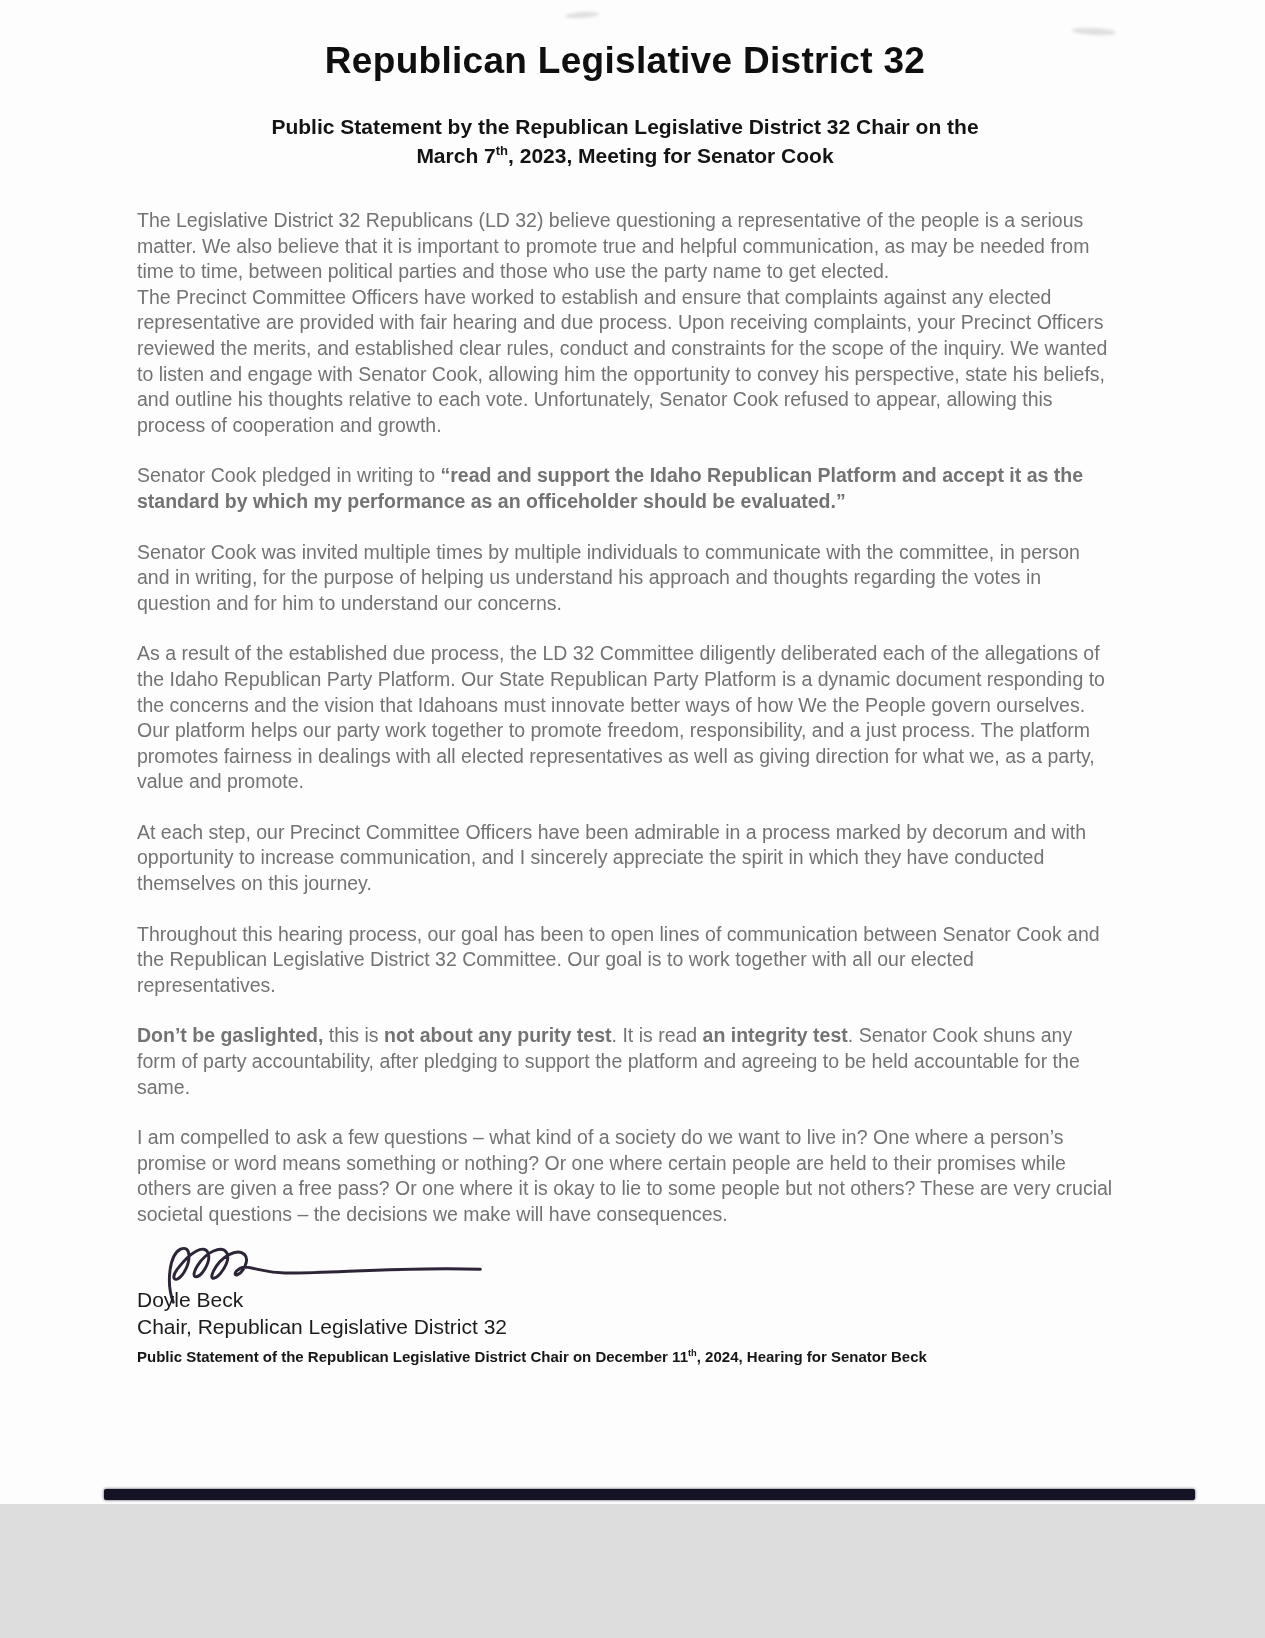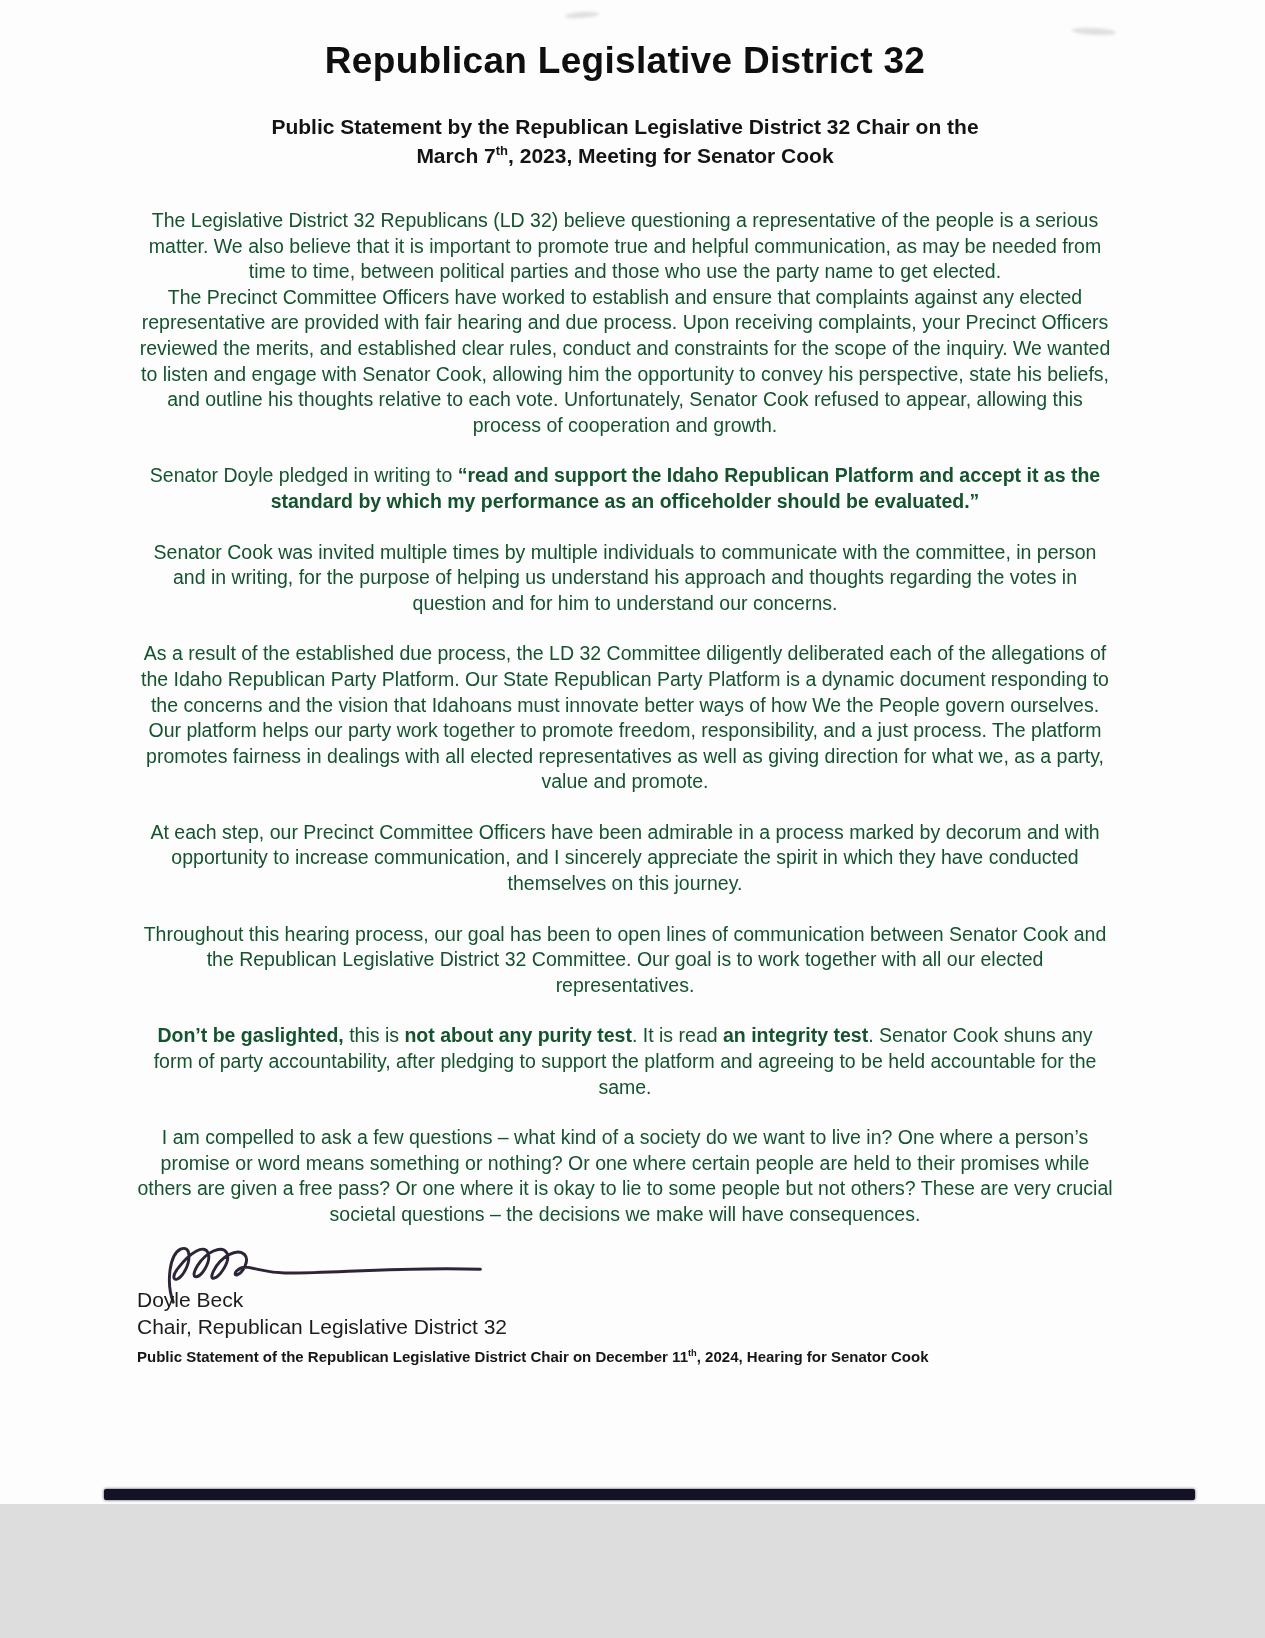--- a/index.html
+++ b/index.html
@@ -26,22 +26,21 @@
     text-align:center;
     font-weight:bold;
     font-size:21px;
     line-height:29px;
     color:#141414;
     margin:0 0 38px 0;
   }
   .docbody{
     font-size:19.5px;
     line-height:25.6px;
-    color:#14532d;
-    text-align:center;
+    color:#737373;
   }
   .para{margin:25px 0 0 0;}
   .para:first-child{margin-top:0;}
   .para.tight{margin-top:0;}
   .b{font-weight:bold;}
   sup{font-size:.62em;line-height:0;}
   .sig-block{
     position:relative;
     margin-top:12px;
     font-size:21px;
@@ -88,36 +87,36 @@
   <h1 class="title">Republican Legislative District 32</h1>
 
   <div class="subtitle">
     <div><span>Public Statement by the Republican Legislative District 32 Chair on the</span></div>
     <div><span>March 7</span><sup>th</sup><span>, 2023, Meeting for Senator Cook</span></div>
   </div>
 
   <div class="docbody" id="doc-body">
       <p class="para"><span>The Legislative District 32 Republicans (LD 32) believe questioning a representative of the people is a serious matter. We also believe that it is important to promote true and helpful communication, as may be needed from time to time, between political parties and those who use the party name to get elected.</span></p>
       <p class="para tight"><span>The Precinct Committee Officers have worked to establish and ensure that complaints against any elected representative are provided with fair hearing and due process. Upon receiving complaints, your Precinct Officers reviewed the merits, and established clear rules, conduct and constraints for the scope of the inquiry. We wanted to listen and engage with Senator Cook, allowing him the opportunity to convey his perspective, state his beliefs, and outline his thoughts relative to each vote. Unfortunately, Senator Cook refused to appear, allowing this process of cooperation and growth.</span></p>
-      <p class="para"><span>Senator Doyle pledged in writing to </span><span class="b">“read and support the Idaho Republican Platform and accept it as the standard by which my performance as an officeholder should be evaluated.”</span></p>
+      <p class="para"><span>Senator Cook pledged in writing to </span><span class="b">“read and support the Idaho Republican Platform and accept it as the standard by which my performance as an officeholder should be evaluated.”</span></p>
       <p class="para"><span>Senator Cook was invited multiple times by multiple individuals to communicate with the committee, in person and in writing, for the purpose of helping us understand his approach and thoughts regarding the votes in question and for him to understand our concerns.</span></p>
       <p class="para"><span>As a result of the established due process, the LD 32 Committee diligently deliberated each of the allegations of the Idaho Republican Party Platform. Our State Republican Party Platform is a dynamic document responding to the concerns and the vision that Idahoans must innovate better ways of how We the People govern ourselves. Our platform helps our party work together to promote freedom, responsibility, and a just process. The platform promotes fairness in dealings with all elected representatives as well as giving direction for what we, as a party, value and promote.</span></p>
       <p class="para"><span>At each step, our Precinct Committee Officers have been admirable in a process marked by decorum and with opportunity to increase communication, and I sincerely appreciate the spirit in which they have conducted themselves on this journey.</span></p>
       <p class="para"><span>Throughout this hearing process, our goal has been to open lines of communication between Senator Cook and the Republican Legislative District 32 Committee. Our goal is to work together with all our elected representatives.</span></p>
       <p class="para"><span class="b">Don’t be gaslighted,</span><span> this is </span><span class="b">not about any purity test</span><span>. It is read </span><span class="b">an integrity test</span><span>. Senator Cook shuns any form of party accountability, after pledging to support the platform and agreeing to be held accountable for the same.</span></p>
       <p class="para"><span>I am compelled to ask a few questions – what kind of a society do we want to live in?  One where a person’s promise or word means something or nothing?  Or one where certain people are held to their promises while others are given a free pass?  Or one where it is okay to lie to some people but not others? These are very crucial societal questions – the decisions we make will have consequences.</span></p>
     </div>
 
   <div class="sig-block">
     <svg class="signature" viewBox="0 0 360 70" fill="none" xmlns="http://www.w3.org/2000/svg">
       <path d="M14,68 C6,46 10,16 22,10 C34,5 34,24 24,38 C16,48 10,42 20,30
                C32,14 48,4 52,14 C56,24 44,42 38,40 C33,38 44,18 58,12
                C72,6 78,16 70,30 C62,44 52,46 58,34 C66,18 84,8 92,16
                C98,22 90,36 84,38 C78,40 84,28 96,30 C108,32 120,36 136,36
                C182,37 262,29 350,32" stroke="#2e2438" stroke-width="3.2" stroke-linecap="round"></path>
     </svg>
     <div class="sig-name">Doyle Beck</div>
     <div class="sig-title">Chair, Republican Legislative District 32</div>
-    <div class="footer-note"><span>Public Statement of the Republican Legislative District Chair on December 11</span><sup>th</sup><span>, 2024, Hearing for Senator Cook</span></div>
+    <div class="footer-note"><span>Public Statement of the Republican Legislative District Chair on December 11</span><sup>th</sup><span>, 2024, Hearing for Senator Beck</span></div>
   </div>
 
   <div class="scan-bar"></div>
 </div>
 
 </body></html>

